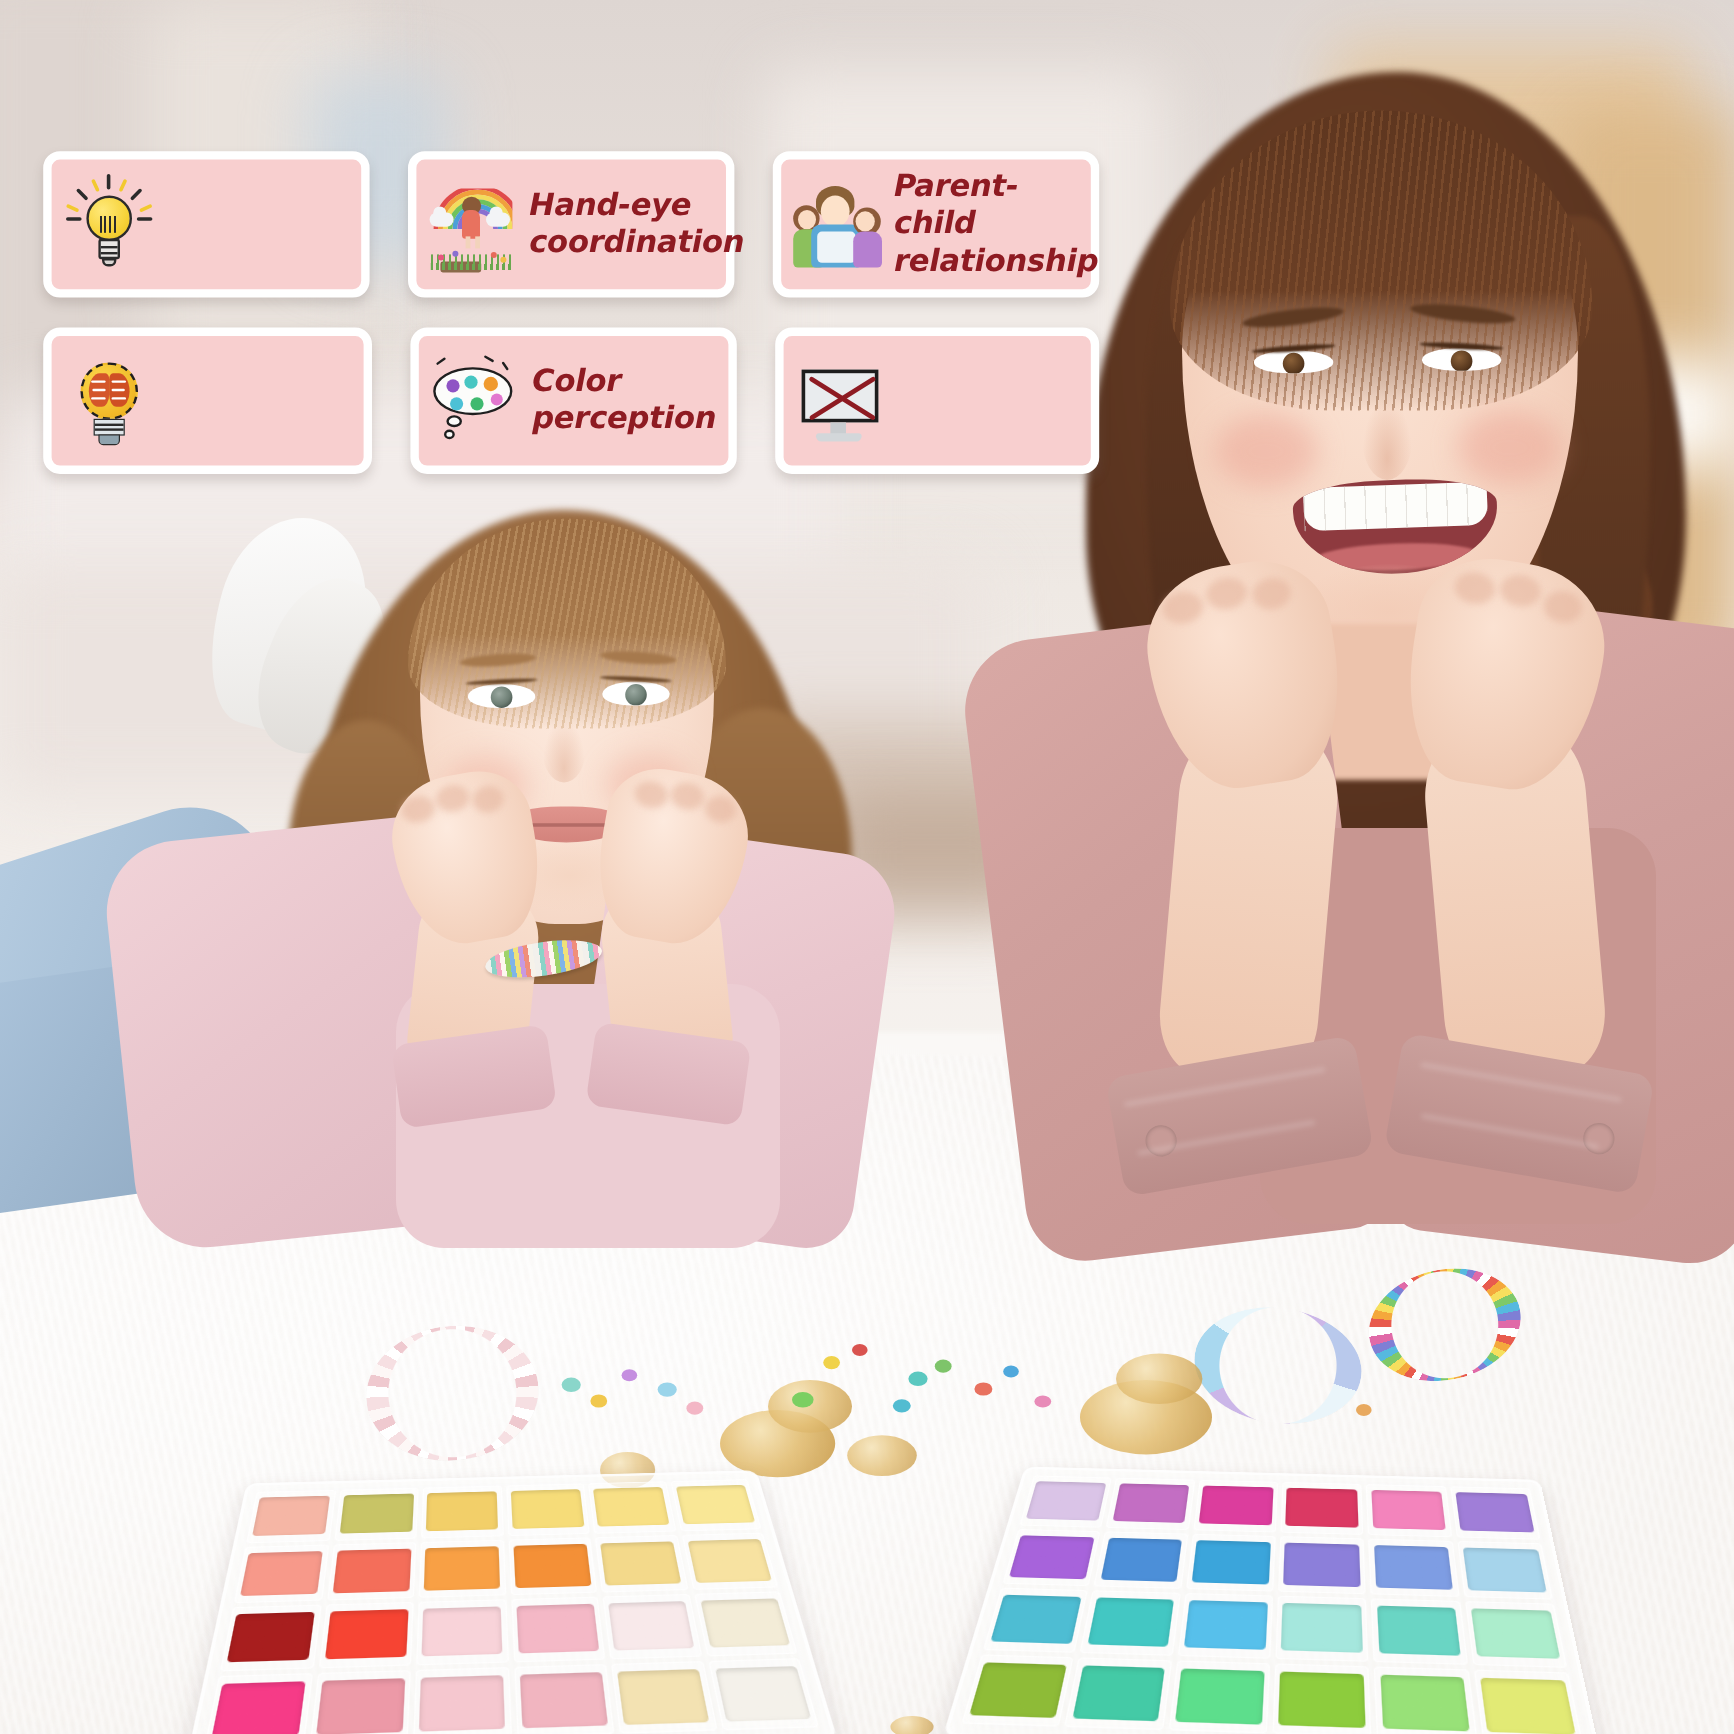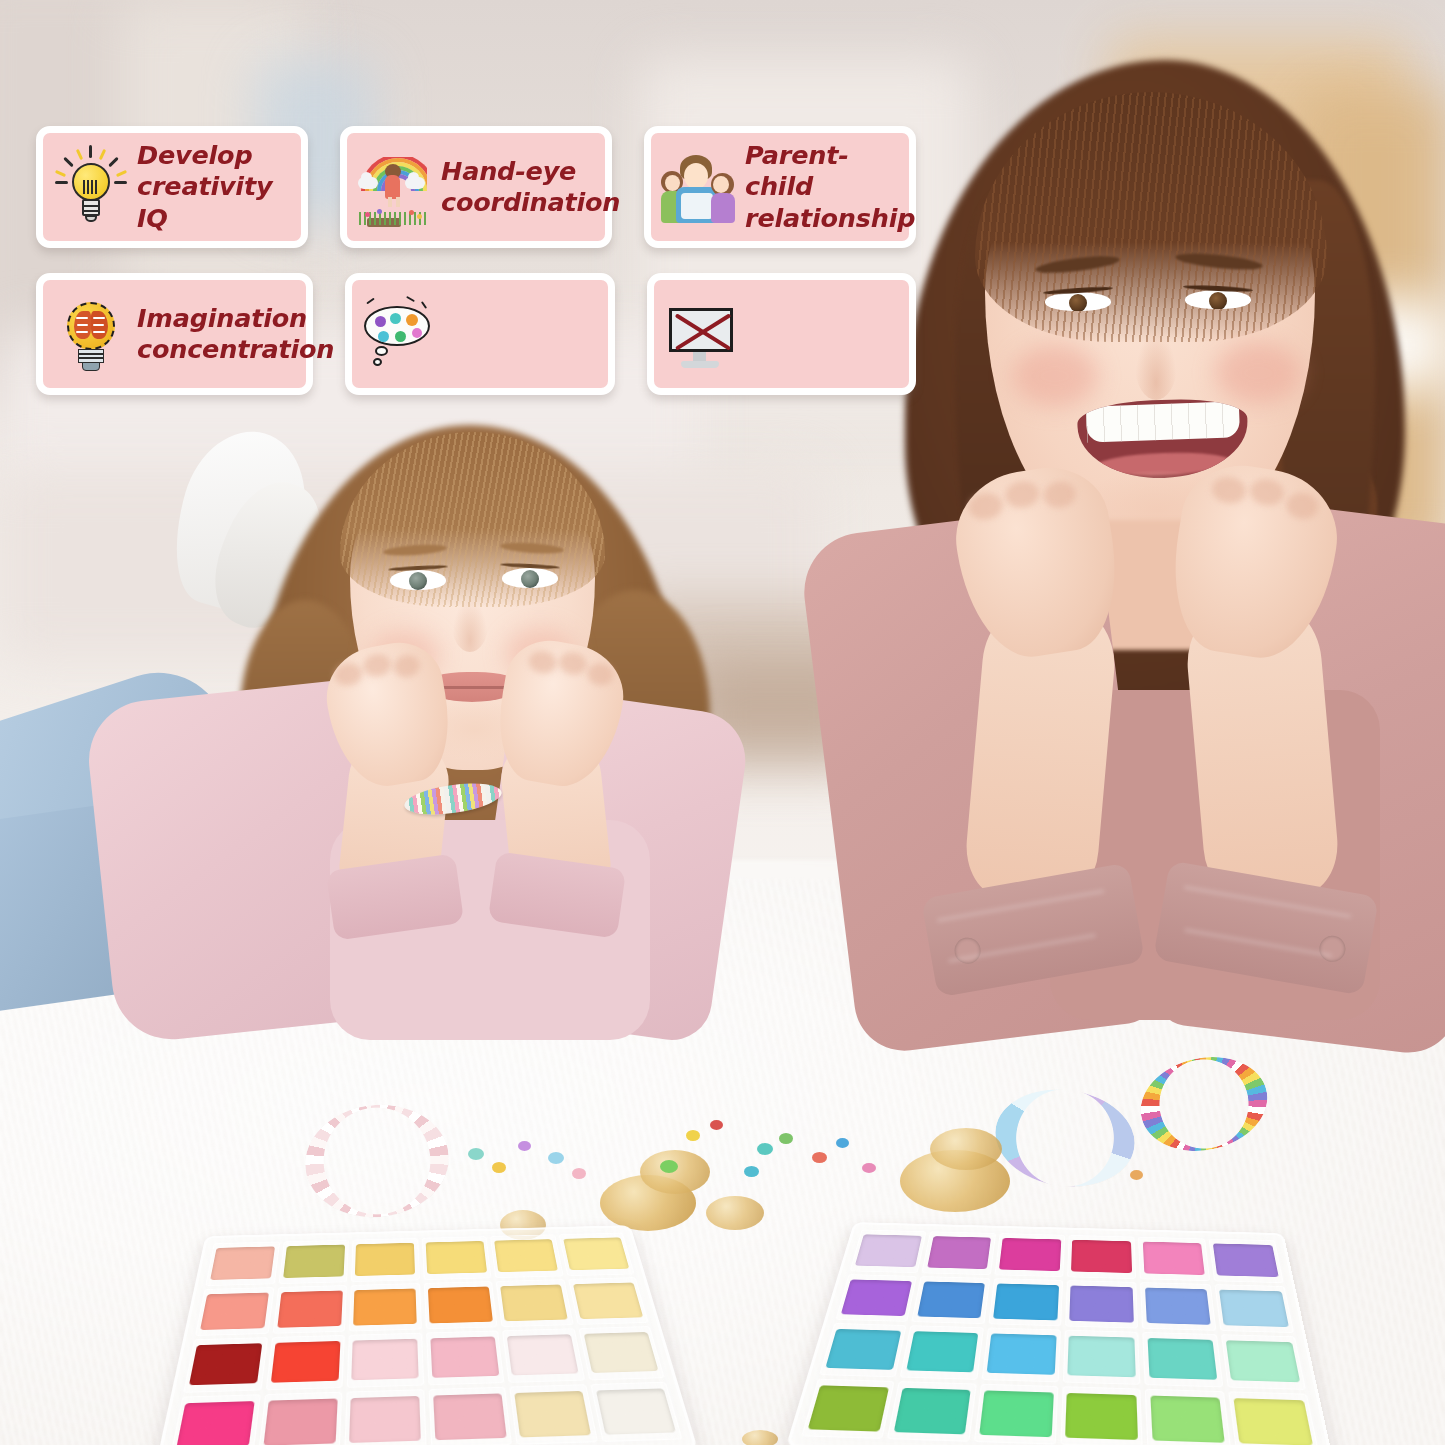--- a/index.html
+++ b/index.html
@@ -639,22 +639,20 @@
           <div class="ray" style="left:2px;top:34px;width:13px;height:3px;"></div>
           <div class="ray ray-y" style="left:48px;top:2px;width:3px;height:11px;transform:rotate(25deg);"></div>
           <div class="ray" style="left:59px;top:9px;width:3px;height:12px;transform:rotate(45deg);"></div>
           <div class="ray ray-y" style="left:67px;top:21px;width:3px;height:11px;transform:rotate(65deg);"></div>
           <div class="ray" style="left:61px;top:34px;width:13px;height:3px;"></div>
           <div class="bulb-glass"></div>
           <div class="filament"></div>
           <div class="bulb-base"></div>
           <div class="bulb-tip"></div>
         </div>
-        <div class="badge-text">Develop
-creativity IQ</div>
       </div>
 
       <div class="badge b2">
         <div class="badge-icon">
           <div class="rainbow">
             <div class="rb" style="left:0;width:66px;height:33px;border-width:4px;border-color:#e04b4b;"></div>
             <div class="rb" style="left:4px;width:58px;height:29px;border-width:4px;border-color:#f0a03c;"></div>
             <div class="rb" style="left:8px;width:50px;height:25px;border-width:4px;border-color:#f2dd5c;"></div>
             <div class="rb" style="left:12px;width:42px;height:21px;border-width:4px;border-color:#6fc25c;"></div>
             <div class="rb" style="left:16px;width:34px;height:17px;border-width:4px;border-color:#4b9fd8;"></div>
@@ -707,39 +705,39 @@
           <div class="brain-r"></div>
           <div class="brain-gyr" style="left:23px;top:23px;width:12px;"></div>
           <div class="brain-gyr" style="left:24px;top:30px;width:11px;"></div>
           <div class="brain-gyr" style="left:23px;top:37px;width:12px;"></div>
           <div class="brain-gyr" style="left:40px;top:23px;width:12px;"></div>
           <div class="brain-gyr" style="left:40px;top:30px;width:11px;"></div>
           <div class="brain-gyr" style="left:40px;top:37px;width:12px;"></div>
           <div class="bb-neck"></div>
           <div class="bb-tip"></div>
         </div>
-        <div class="badge-text">Imagination
-concentration</div>
       </div>
 
       <div class="badge b2">
         <div class="badge-icon">
           <div class="tspark" style="left:4px;top:6px;width:9px;transform:rotate(-35deg);"></div>
           <div class="tspark" style="left:44px;top:4px;width:9px;transform:rotate(30deg);"></div>
           <div class="tspark" style="left:58px;top:10px;width:8px;transform:rotate(55deg);"></div>
           <div class="thought"></div>
           <div class="tdot" style="left:13px;top:22px;width:11px;height:11px;background:#8f54c4;"></div>
           <div class="tdot" style="left:28px;top:19px;width:11px;height:11px;background:#47c6c2;"></div>
           <div class="tdot" style="left:44px;top:20px;width:12px;height:12px;background:#f09a2e;"></div>
           <div class="tdot" style="left:16px;top:37px;width:11px;height:11px;background:#4cc1d6;"></div>
           <div class="tdot" style="left:33px;top:37px;width:11px;height:11px;background:#3fb96f;"></div>
           <div class="tdot" style="left:50px;top:34px;width:10px;height:10px;background:#e278cf;"></div>
           <div class="tbub" style="left:13px;top:52px;width:13px;height:10px;"></div>
           <div class="tbub" style="left:11px;top:64px;width:9px;height:8px;"></div>
         </div>
+        <div class="badge-text">Color
+perception</div>
       </div>
 
       <div class="badge b3">
         <div class="badge-icon">
           <div class="monitor">
             <div class="mon-x">
               <span style="transform:rotate(32deg);"></span>
               <span style="transform:rotate(-32deg);"></span>
             </div>
           </div>

